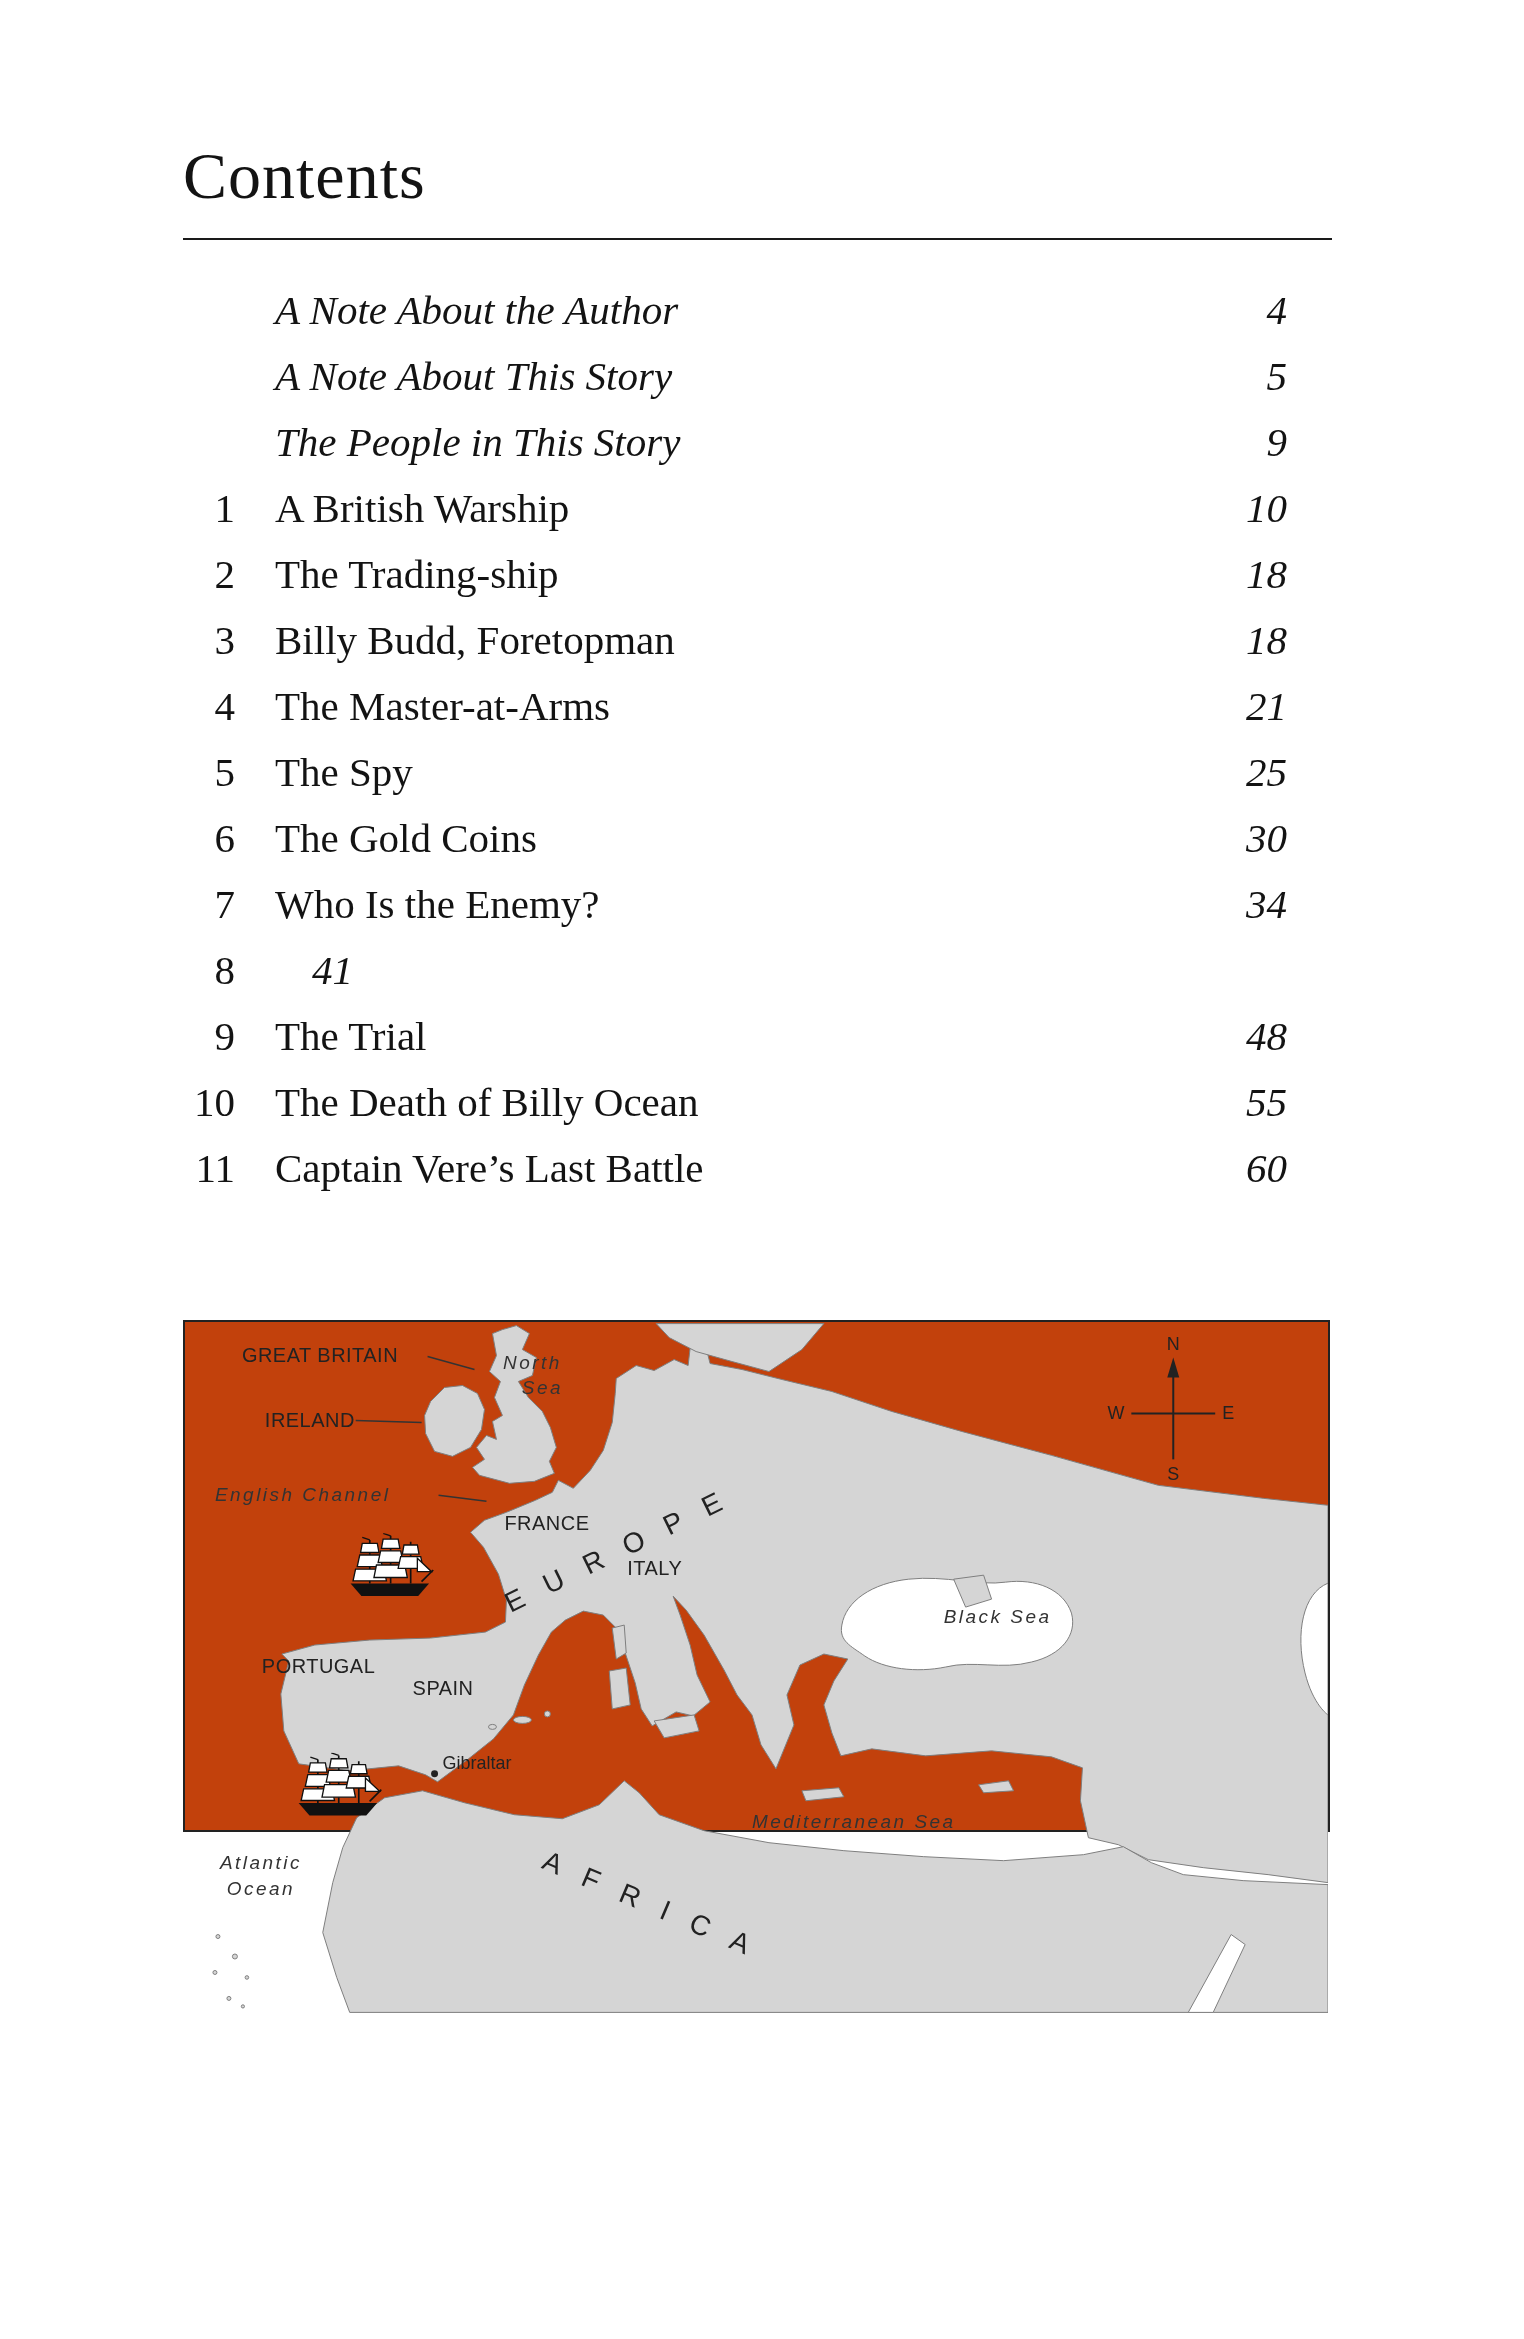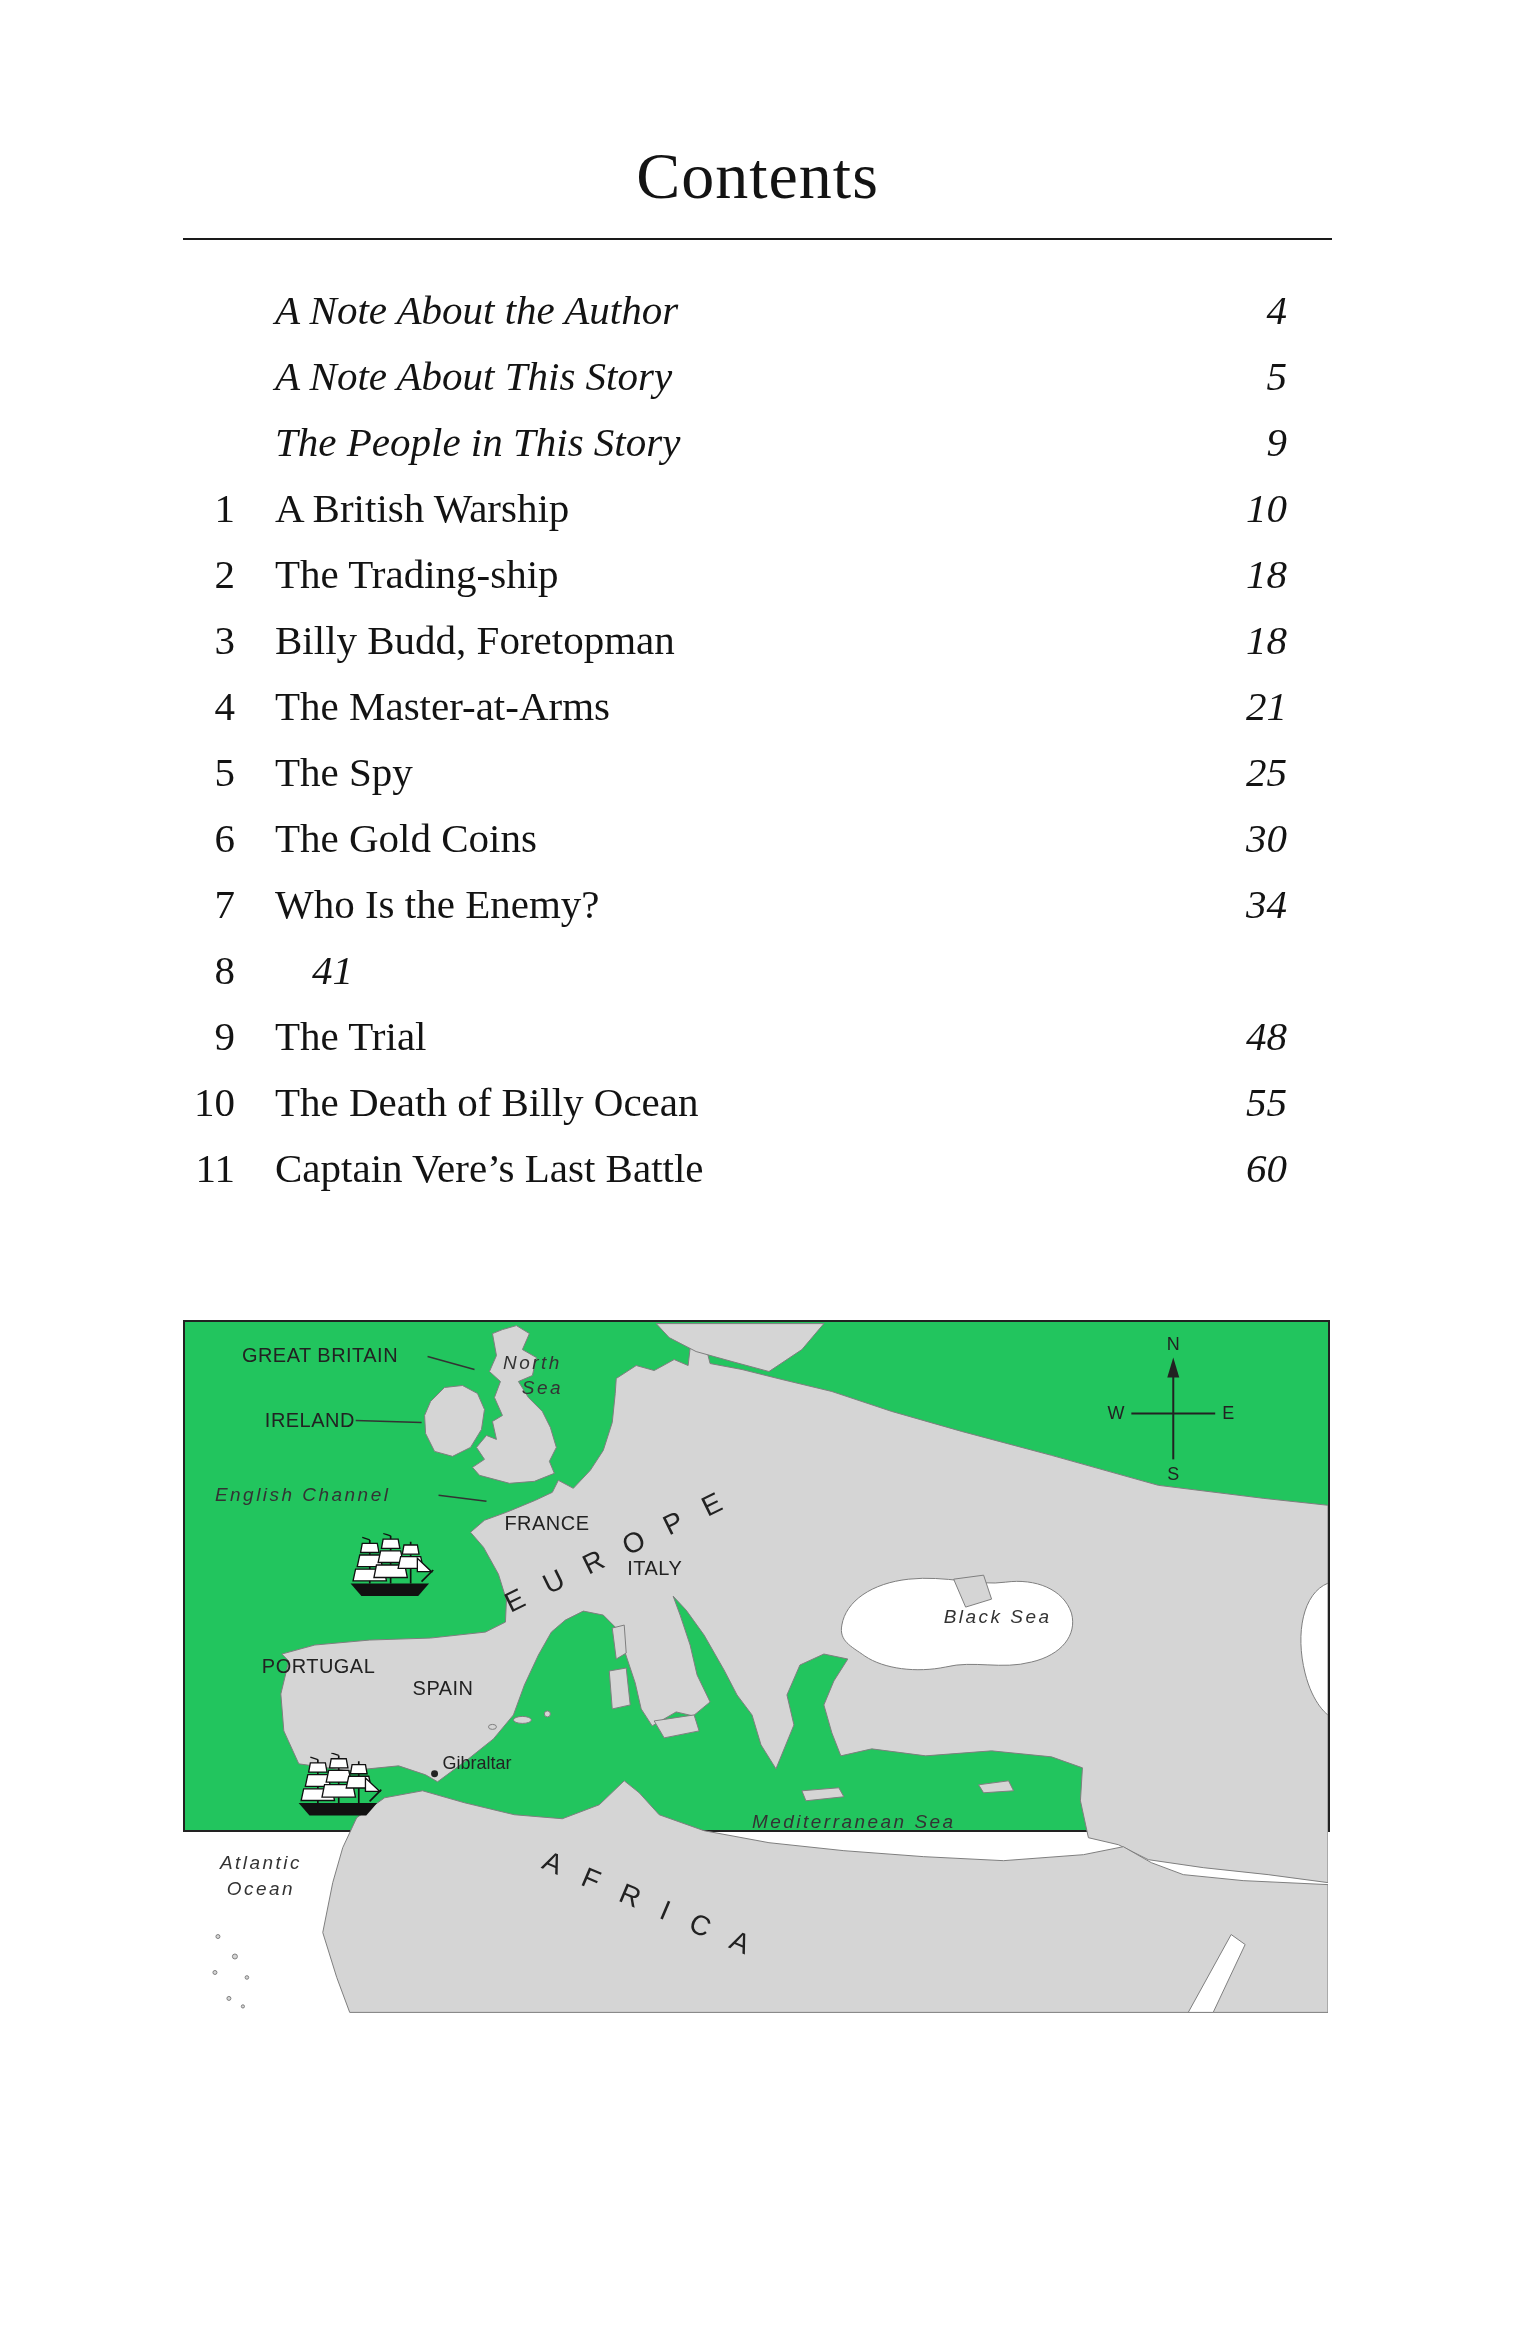--- a/index.html
+++ b/index.html
@@ -6,42 +6,41 @@
   html,body { background:#ffffff; }
   body {
     width:1524px; height:2339px;
     font-family:"Liberation Serif", serif;
     color:#131313;
     position:relative;
     overflow:hidden;
   }
   .page { width:1524px; height:2339px; padding:138px 192px 0 183px; }
   .page-title {
-    text-align:center;
     font-size:66px;
     font-weight:400;
     letter-spacing:1px;
     line-height:76px;
   }
   .title-rule {
     border:none;
     border-top:2.5px solid #1a1a1a;
     margin-top:24px;
   }
   .toc { margin-top:37px; padding-right:45px; font-size:41px; }
   .toc-row { display:flex; height:66px; line-height:66px; }
   .toc-num { width:52px; text-align:right; margin-right:28px; }
   .toc-title { flex:1;margin-left:12px; }
   .toc-page { width:90px; text-align:right; font-style:italic; }
   .toc-row.front .toc-title { font-style:italic; }
   .map-figure {
     margin-top:119px;
     width:1147px; height:512px;
     border:2px solid #222;
-    background:#22c55e;
+    background:#c2410c;
   }
   .map-figure svg { display:block; }
   .land { fill:#d5d5d5; stroke:#7e7e7e; stroke-width:1; }
   .sea-cut { fill:#ffffff; stroke:#7e7e7e; stroke-width:1; }
   .country-label { font-family:"Liberation Sans", sans-serif; font-size:20px; fill:#222; letter-spacing:0.5px; }
   .sea-label { font-family:"Liberation Sans", sans-serif; font-size:19px; font-style:italic; fill:#333; letter-spacing:2.5px; }
   .small-label { font-family:"Liberation Sans", sans-serif; font-size:18px; fill:#222; }
   .continent-label { font-family:"Liberation Sans", sans-serif; font-size:28px; fill:#222; letter-spacing:24px; }
   .compass-label { font-family:"Liberation Sans", sans-serif; font-size:18px; fill:#222; }
   .leader { stroke:#333; stroke-width:1.5; }

